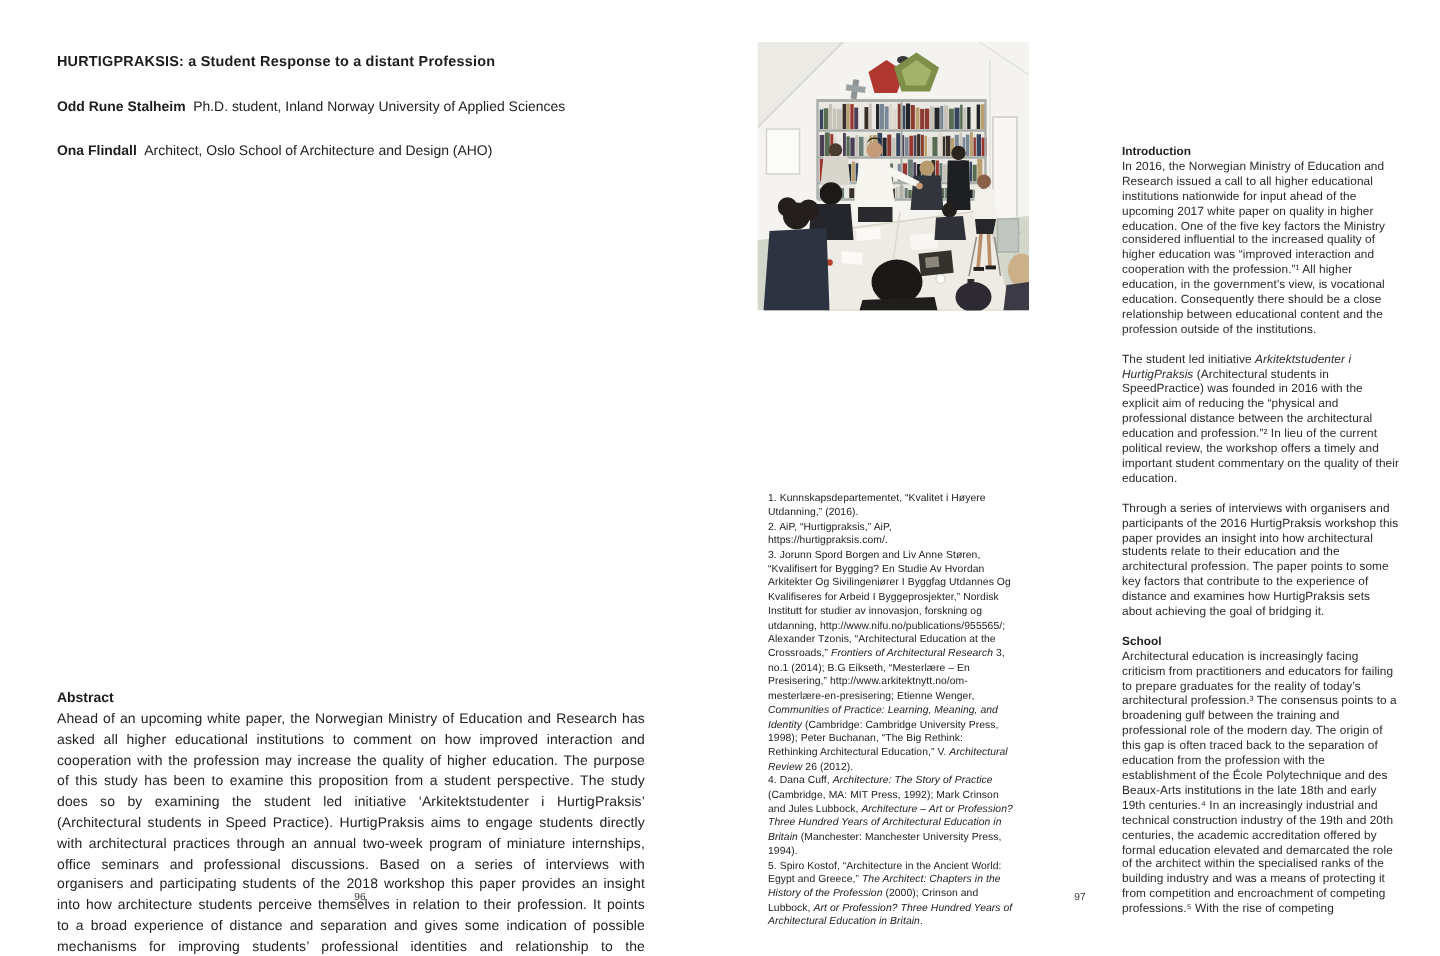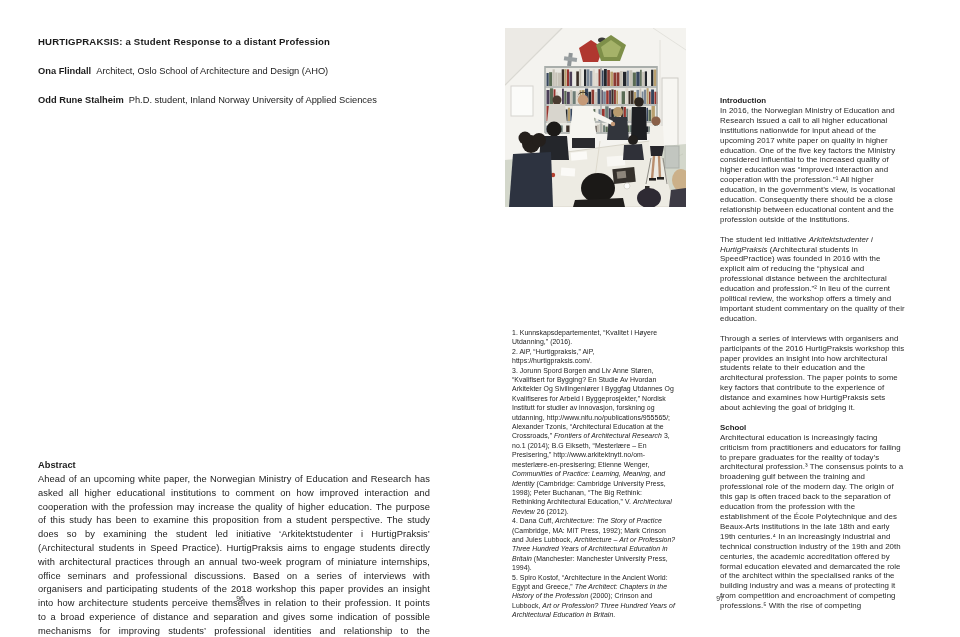--- a/index.html
+++ b/index.html
@@ -28,43 +28,43 @@
   
   .photo{position:absolute;left:505px;top:28px;width:181px;height:179px;margin:0;}
   .photo svg{display:block;}
 
   
   .footnotes{position:absolute;left:512px;top:328px;width:164px;}
   .footnote{font-size:6.9px;line-height:9.4px;color:#222;letter-spacing:.05px;}
   .footnote .it{font-style:italic;}
 
   
-  .right-col{position:absolute;left:720px;top:96px;width:185px;}
+  .right-col{position:absolute;left:748px;top:96px;width:185px;}
   .right-col h3{font-size:7.9px;font-weight:bold;margin:0;line-height:9.9px;color:#1f1f1f;}
   .right-col p{font-size:7.9px;line-height:9.9px;margin:0 0 9.9px 0;color:#2a2a2a;letter-spacing:.05px;}
   .right-col p:last-child{margin-bottom:0;}
   .right-col .it{font-style:italic;}
 
   
   .page-num{position:absolute;top:595px;width:480px;text-align:center;font-size:6.8px;color:#333;}
   .page-num.left{left:0;}
   .page-num.right{left:480px;}
 </style>
 </head>
 <body>
 
 <div class="spread">
 
   <div class="title-block">
     <h1 class="paper-title">HURTIGPRAKSIS: a Student Response to a distant Profession</h1>
     <div class="author-line">
-      <span class="author-name">Ona Flindall</span><span class="author-affil">Architect, Oslo School of Architecture and Design (AHO)</span>
+      <span class="author-name">Odd Rune Stalheim</span><span class="author-affil">Ph.D. student, Inland Norway University of Applied Sciences</span>
     </div>
     <div class="author-line">
-      <span class="author-name">Odd Rune Stalheim</span><span class="author-affil">Ph.D. student, Inland Norway University of Applied Sciences</span>
+      <span class="author-name">Ona Flindall</span><span class="author-affil">Architect, Oslo School of Architecture and Design (AHO)</span>
     </div>
   </div>
 
   <div class="abstract">
     <div class="abstract-heading">Abstract</div>
     <div class="abstract-text">Ahead of an upcoming white paper, the Norwegian Ministry of Education and Research has asked all higher educational institutions to comment on how improved interaction and cooperation with the profession may increase the quality of higher education. The purpose of this study has been to examine this proposition from a student perspective. The study does so by examining the student led initiative ‘Arkitektstudenter i HurtigPraksis’ (Architectural students in Speed Practice). HurtigPraksis aims to engage students directly with architectural practices through an annual two-week program of miniature internships, office seminars and professional discussions. Based on a series of interviews with organisers and participating students of the 2018 workshop this paper provides an insight into how architecture students perceive themselves in relation to their profession. It points to a broad experience of distance and separation and gives some indication of possible mechanisms for improving students’ professional identities and relationship to the profession.</div>
   </div>
 
   <figure class="photo">
     <svg width="181" height="179" viewBox="0 0 181 179" xmlns="http://www.w3.org/2000/svg">

